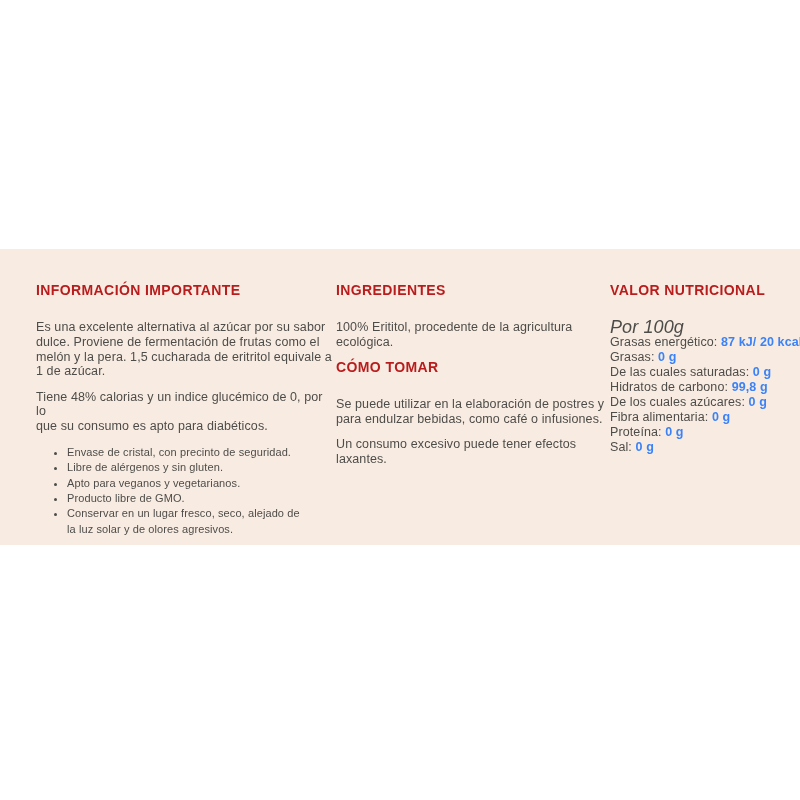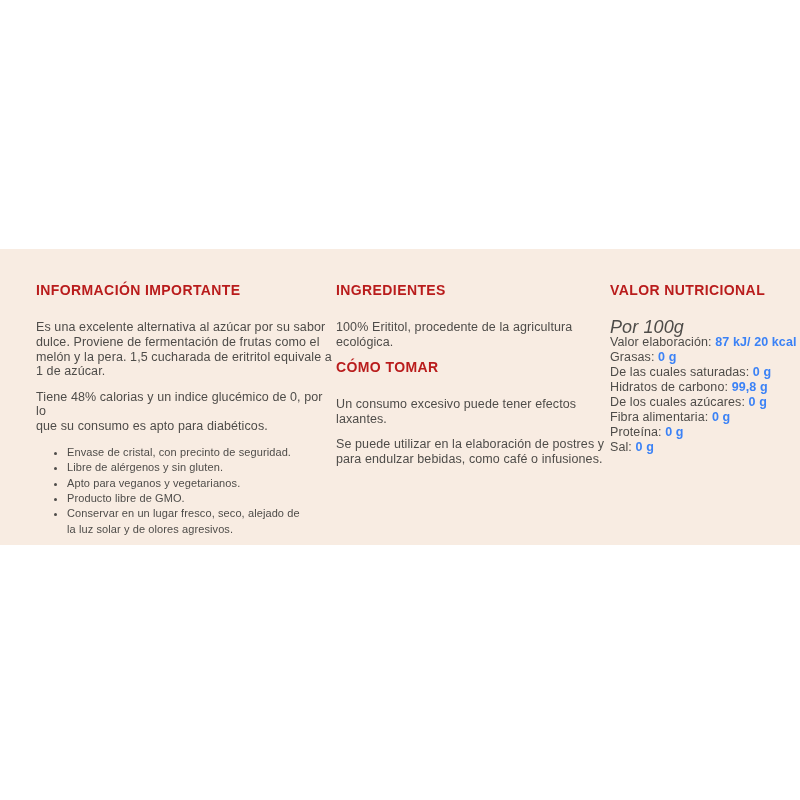--- a/index.html
+++ b/index.html
@@ -98,31 +98,31 @@
       <li>Conservar en un lugar fresco, seco, alejado de
 la luz solar y de olores agresivos.</li>
     </ul>
 </section>
 
 <section class="col col-mid">
   <h3 class="section-heading">INGREDIENTES</h3>
   <p class="body-text">100% Erititol, procedente de la agricultura
 ecológica.</p>
   <h3 class="section-heading heading-gap">CÓMO TOMAR</h3>
+  <p class="body-text">Se puede utilizar en la elaboración de postres y
+para endulzar bebidas, como café o infusiones.</p>
   <p class="body-text">Un consumo excesivo puede tener efectos
 laxantes.</p>
-  <p class="body-text">Se puede utilizar en la elaboración de postres y
-para endulzar bebidas, como café o infusiones.</p>
 </section>
 
 <section class="col col-nutri">
   <h3 class="section-heading">VALOR NUTRICIONAL</h3>
   <div class="serving-note">Por 100g</div>
   <div id="nutri-rows">
-      <div class="nutri-row"><span>Valor elaboración: </span><strong>87 kJ/ 20 kcal</strong></div>
+      <div class="nutri-row"><span>Grasas energético: </span><strong>87 kJ/ 20 kcal</strong></div>
       <div class="nutri-row"><span>Grasas: </span><strong>0 g</strong></div>
       <div class="nutri-row"><span>De las cuales saturadas: </span><strong>0 g</strong></div>
       <div class="nutri-row"><span>Hidratos de carbono: </span><strong>99,8 g</strong></div>
       <div class="nutri-row"><span>De los cuales azúcares: </span><strong>0 g</strong></div>
       <div class="nutri-row"><span>Fibra alimentaria: </span><strong>0 g</strong></div>
       <div class="nutri-row"><span>Proteína: </span><strong>0 g</strong></div>
       <div class="nutri-row"><span>Sal: </span><strong>0 g</strong></div>
     </div>
 </section>
 

